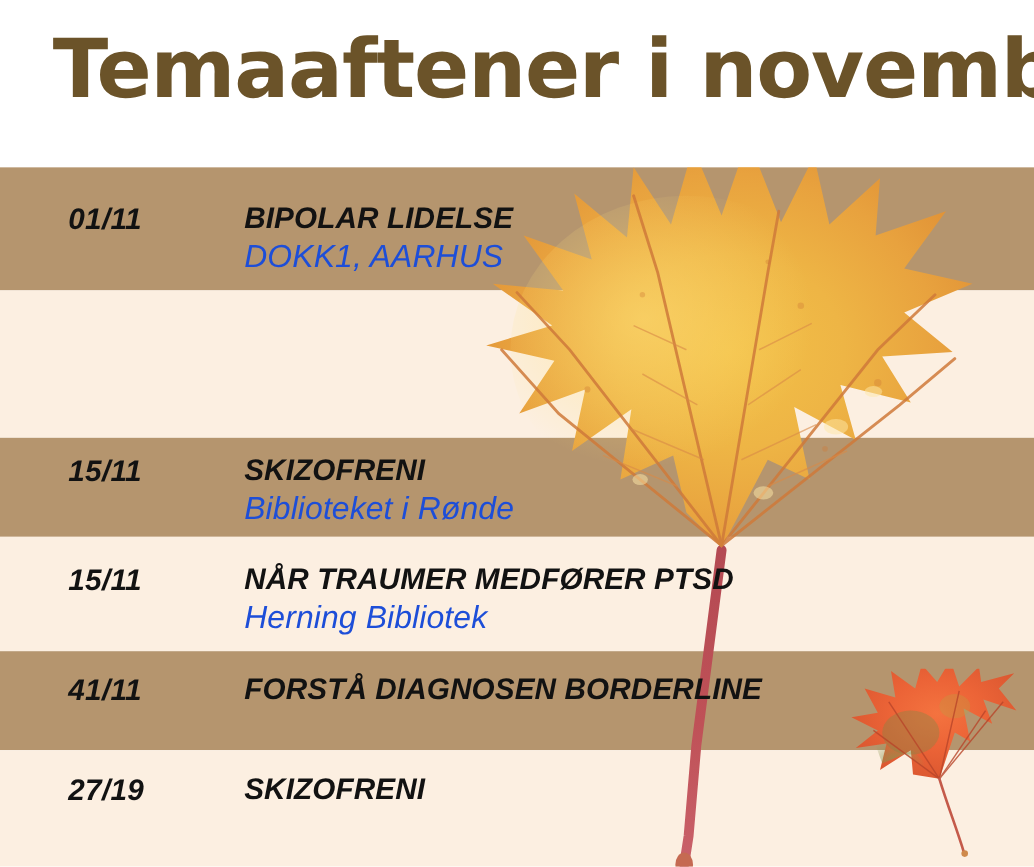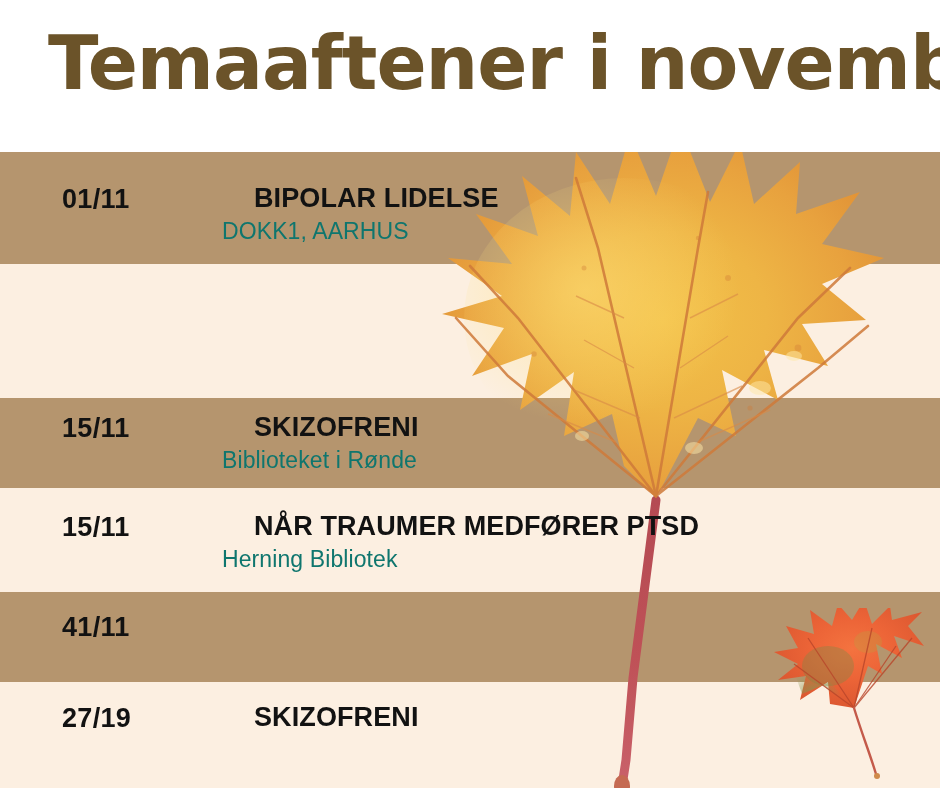--- a/index.html
+++ b/index.html
@@ -55,20 +55,21 @@
   .row.tan  { background: #b5956e; }
   .row.cream{ background: #fcefe1; }
 
   
   #rowtext {
     position: absolute;
     left: 0; top: 0;
     width: 940px; height: 576px;
     z-index: 4;
     pointer-events: none;
+    font-style: italic;
   }
   .rt {
     position: absolute;
     left: 0;
     width: 940px;
   }
   .rt .date {
     position: absolute;
     left: 62px;
     font-size: 27px;
@@ -80,28 +81,27 @@
   .rt .title {
     position: absolute;
     left: 222px;
     font-size: 27px;
     font-weight: 700;
     color: #121212;
     letter-spacing: 0.1px;
     line-height: 34px;
     font-family: "Liberation Sans", sans-serif;
     white-space: pre-line;
-    margin-left: 32px;
   }
   .rt .venue {
     position: absolute;
     left: 222px;
-    font-size: 23px;
+    font-size: 29px;
     font-weight: 400;
-    color: #0f766e;
+    color: #1d4ed8;
     letter-spacing: 0.1px;
     font-family: "Liberation Sans", sans-serif;
   }
 
   
   #art {
     position: absolute;
     left: 0; top: 0;
     width: 940px; height: 788px;
     z-index: 3;
@@ -263,20 +263,21 @@
     </div>
 
     <div class="rt" style="top:488px;height:104px;">
       <span class="date" style="top:24px;">15/11</span>
       <span class="title" style="top:21px;text-align:center;">NÅR TRAUMER MEDFØRER PTSD</span>
       <span class="venue" style="top:58px;">Herning Bibliotek</span>
     </div>
 
     <div class="rt" style="top:592px;height:90px;">
       <span class="date" style="top:20px;">41/11</span>
+      <span class="title" style="top:17px;">FORSTÅ DIAGNOSEN BORDERLINE</span>
     </div>
 
     <div class="rt" style="top:682px;height:106px;">
       <span class="date" style="top:21px;">27/19</span>
       <span class="title" style="top:18px;">SKIZOFRENI</span>
     </div>
 
   </div>
 
 </div>

